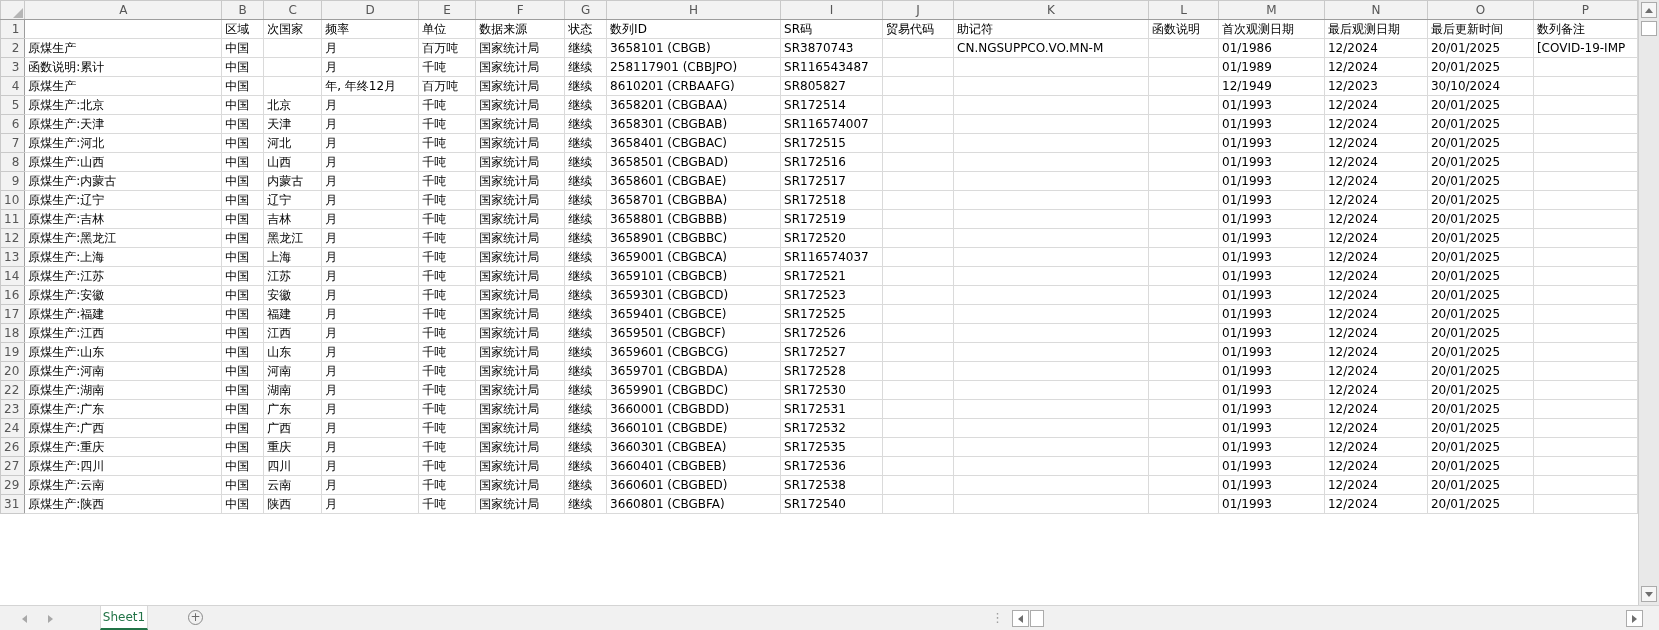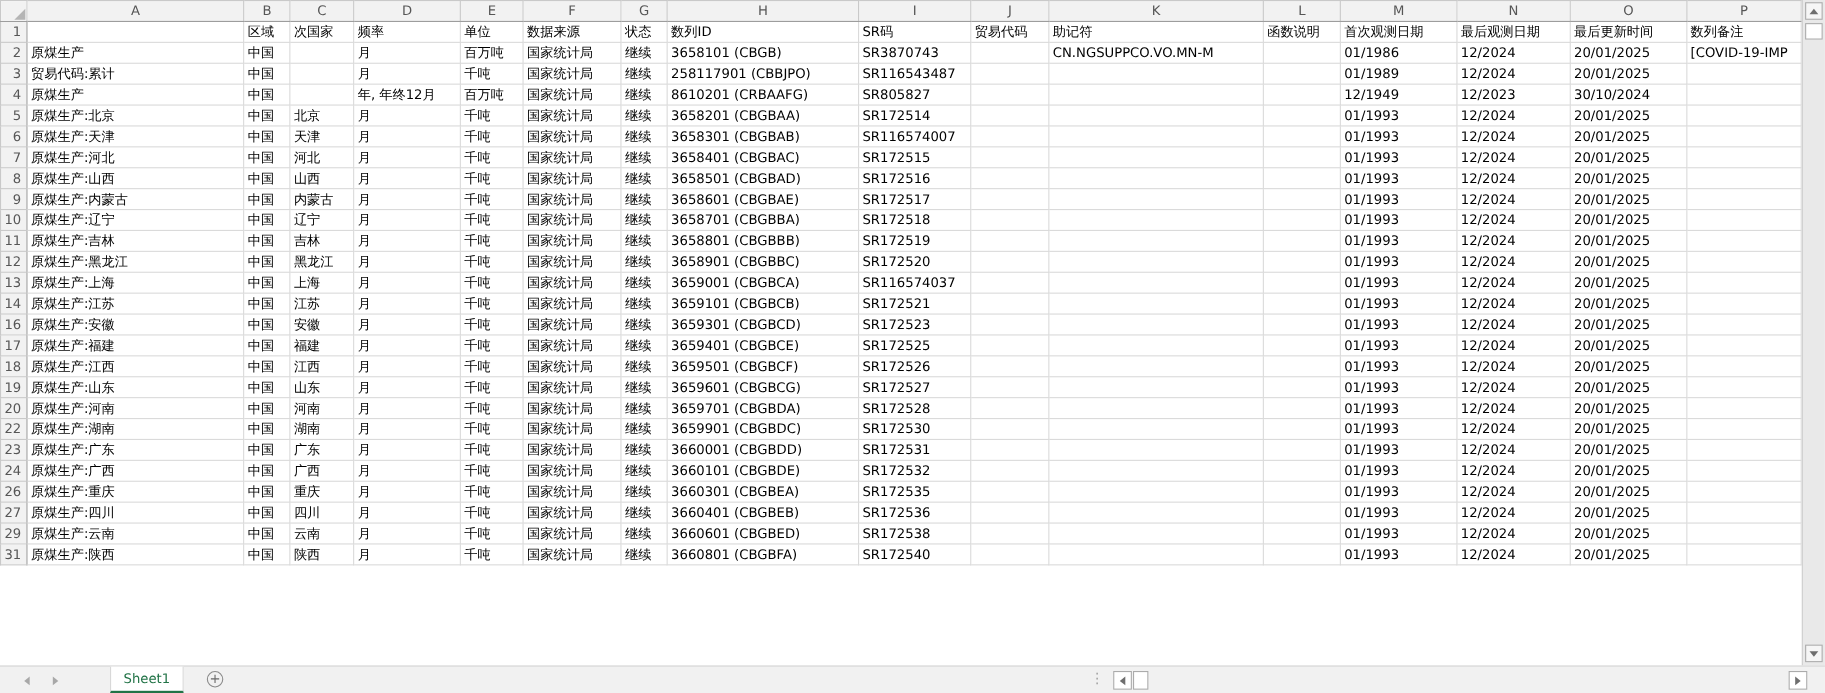--- a/index.html
+++ b/index.html
@@ -25,21 +25,21 @@
   .vthumb{position:absolute;left:2px;top:21px;width:16px;height:15px;background:#fff;border:1px solid #ababab;box-sizing:border-box;}
   .tri-up{width:0;height:0;border-left:4px solid transparent;border-right:4px solid transparent;border-bottom:5px solid #6e6e6e;}
   .tri-down{width:0;height:0;border-left:4px solid transparent;border-right:4px solid transparent;border-top:5px solid #6e6e6e;}
   .tri-left{width:0;height:0;border-top:4px solid transparent;border-bottom:4px solid transparent;border-right:5px solid #6e6e6e;}
   .tri-right{width:0;height:0;border-top:4px solid transparent;border-bottom:4px solid transparent;border-left:5px solid #6e6e6e;}
   
   .bottombar{position:absolute;left:0;top:605px;width:1659px;height:25px;background:#f1f1f1;border-top:1px solid #d4d4d4;box-sizing:border-box;}
   .navtri{position:absolute;top:9px;width:0;height:0;}
   .nav-left{left:22px;border-top:4px solid transparent;border-bottom:4px solid transparent;border-right:5px solid #a8a8a8;}
   .nav-right{left:48px;border-top:4px solid transparent;border-bottom:4px solid transparent;border-left:5px solid #a8a8a8;}
-  .sheettab{position:absolute;left:100px;top:0;width:67px;height:24px;background:#fff;
+  .sheettab{position:absolute;left:100px;top:0;width:48px;height:24px;background:#fff;
         border-left:1px solid #d8d8d8;border-right:1px solid #d8d8d8;border-bottom:2px solid #217346;
         box-sizing:border-box;display:flex;align-items:center;justify-content:center;
         color:#217346;font-size:12px;}
   .addsheet{position:absolute;left:188px;top:4px;width:15px;height:15px;border:1px solid #8a8a8a;border-radius:50%;
         color:#6a6a6a;font-size:12px;line-height:13px;text-align:center;box-sizing:border-box;}
   .splitdots{position:absolute;left:991px;top:3px;color:#a0a0a0;font-size:13px;line-height:18px;}
   .hbtn{position:absolute;top:4px;width:17px;height:17px;background:#fff;border:1px solid #ababab;
         box-sizing:border-box;display:flex;align-items:center;justify-content:center;}
   .hthumb{position:absolute;top:4px;left:1030px;width:14px;height:17px;background:#fff;border:1px solid #ababab;box-sizing:border-box;}
 </style>
@@ -126,21 +126,21 @@
             <td></td>
             <td>CN.NGSUPPCO.VO.MN-M</td>
             <td></td>
             <td>01/1986</td>
             <td>12/2024</td>
             <td>20/01/2025</td>
             <td>[COVID-19-IMP</td>
           </tr>
           <tr>
             <th>3</th>
-            <td>贸易代码:累计</td>
+            <td>函数说明:累计</td>
             <td>中国</td>
             <td></td>
             <td>月</td>
             <td>千吨</td>
             <td>国家统计局</td>
             <td>继续</td>
             <td>258117901 (CBBJPO)</td>
             <td>SR116543487</td>
             <td></td>
             <td></td>

